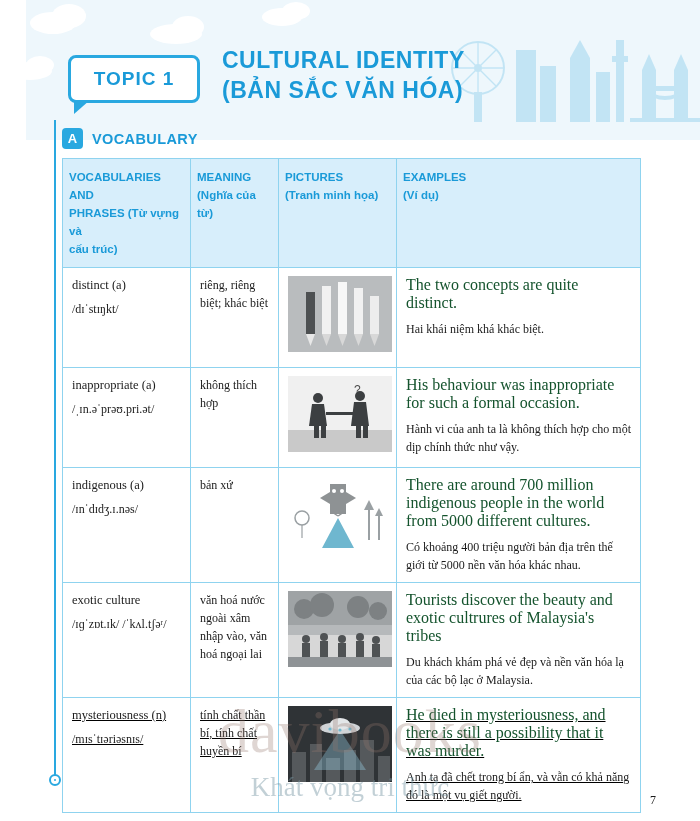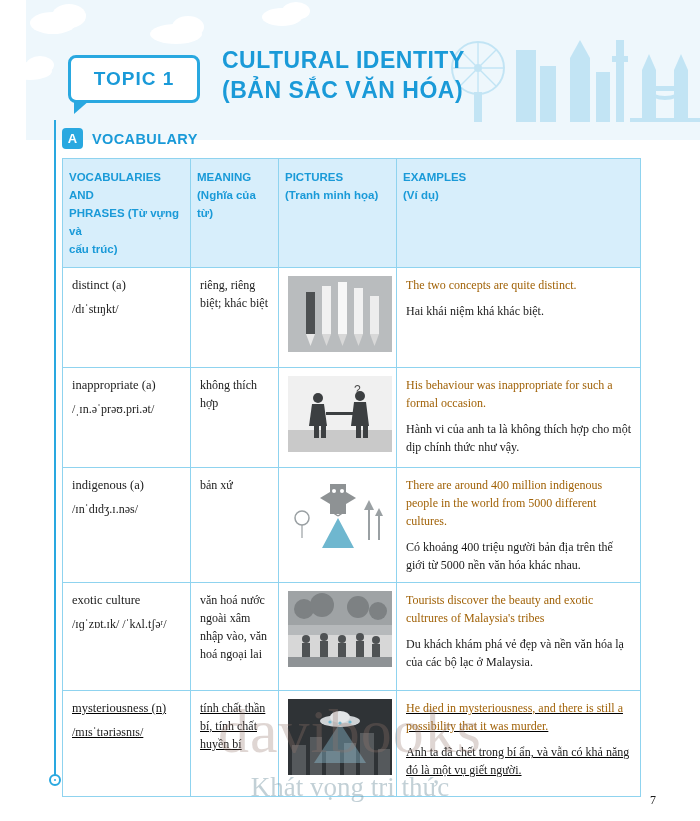--- a/index.html
+++ b/index.html
@@ -183,22 +183,22 @@
     margin-top: 5px;
     font-family: "Liberation Serif", serif;
   }
   .meaning {
     font-size: 12px;
     color: #1b1b1b;
     line-height: 18px;
     font-family: "Liberation Serif", serif;
   }
   .ex-en {
-    color: #a16207;
-    font-size: 12px;
+    color: #14532d;
+    font-size: 16px;
     line-height: 18px;
     font-family: "Liberation Serif", serif;
   }
   .ex-vi {
     color: #1b1b1b;
     font-size: 12px;
     line-height: 18px;
     margin-top: 8px;
     font-family: "Liberation Serif", serif;
   }
@@ -441,21 +441,21 @@
                 <line x1="14" y1="49" x2="14" y2="62" stroke="#9aa0a3" stroke-width="1.2"></line>
                 <rect x="80" y="30" width="2" height="34"></rect>
                 <polygon points="81,24 86,34 76,34"></polygon>
                 <rect x="90" y="38" width="2" height="26"></rect>
                 <polygon points="91,32 95,40 87,40"></polygon>
               </g>
             </svg>
           </div>
         </td>
         <td>
-          <div class="ex-en">There are around 400 million indigenous people in the world from 5000 different cultures.</div>
+          <div class="ex-en">There are around 700 million indigenous people in the world from 5000 different cultures.</div>
           <div class="ex-vi">Có khoảng 400 triệu người bản địa trên thế giới từ 5000 nền văn hóa khác nhau.</div>
         </td>
       </tr>
 
       <tr style="height:108px;">
         <td>
           <div class="word">exotic culture</div>
           <div class="ipa">/ɪɡˈzɒt.ɪk/ /ˈkʌl.tʃəʳ/</div>
         </td>
         <td>

